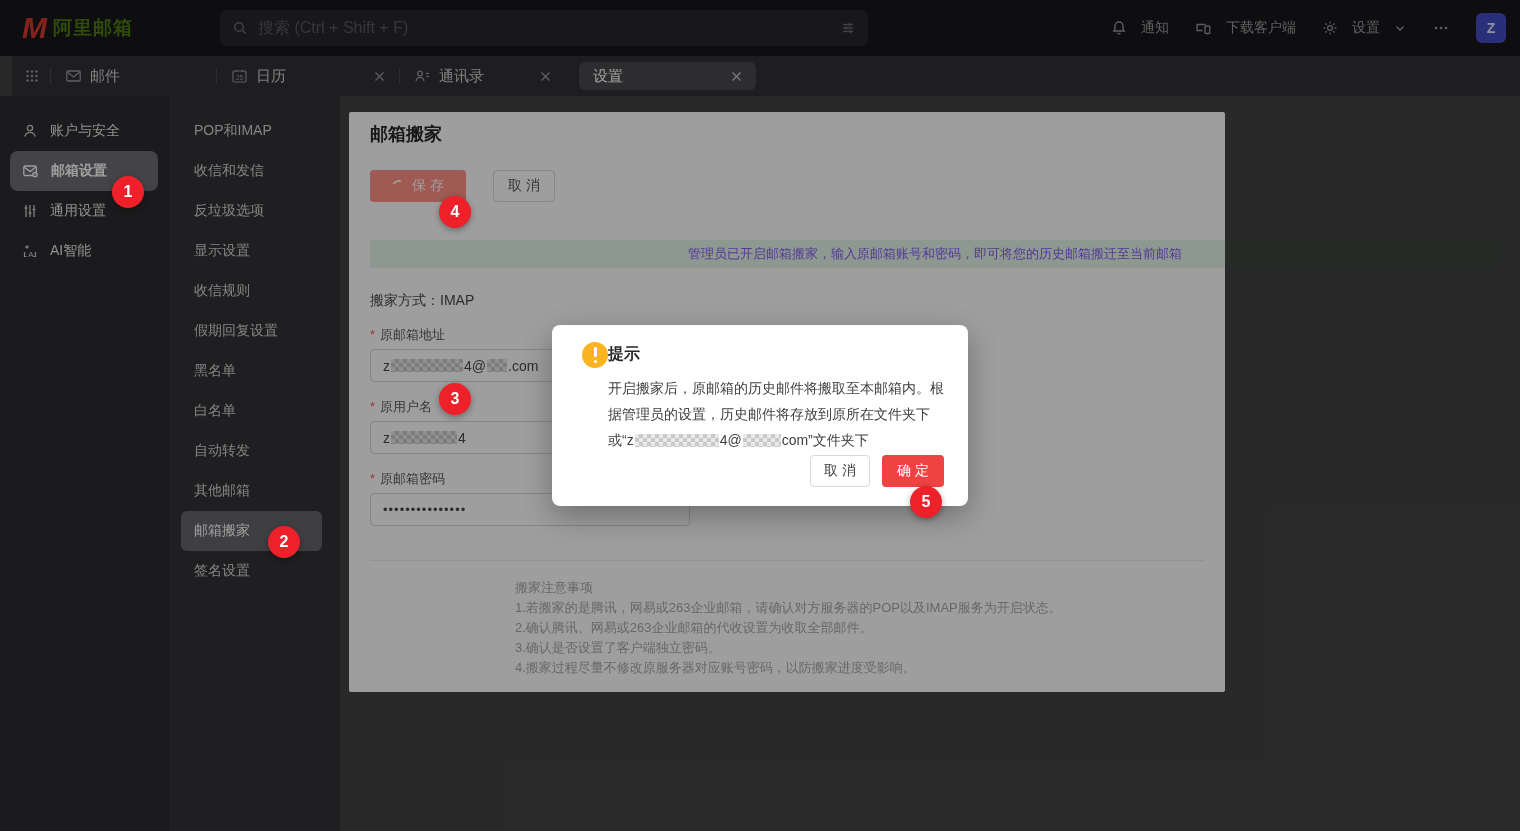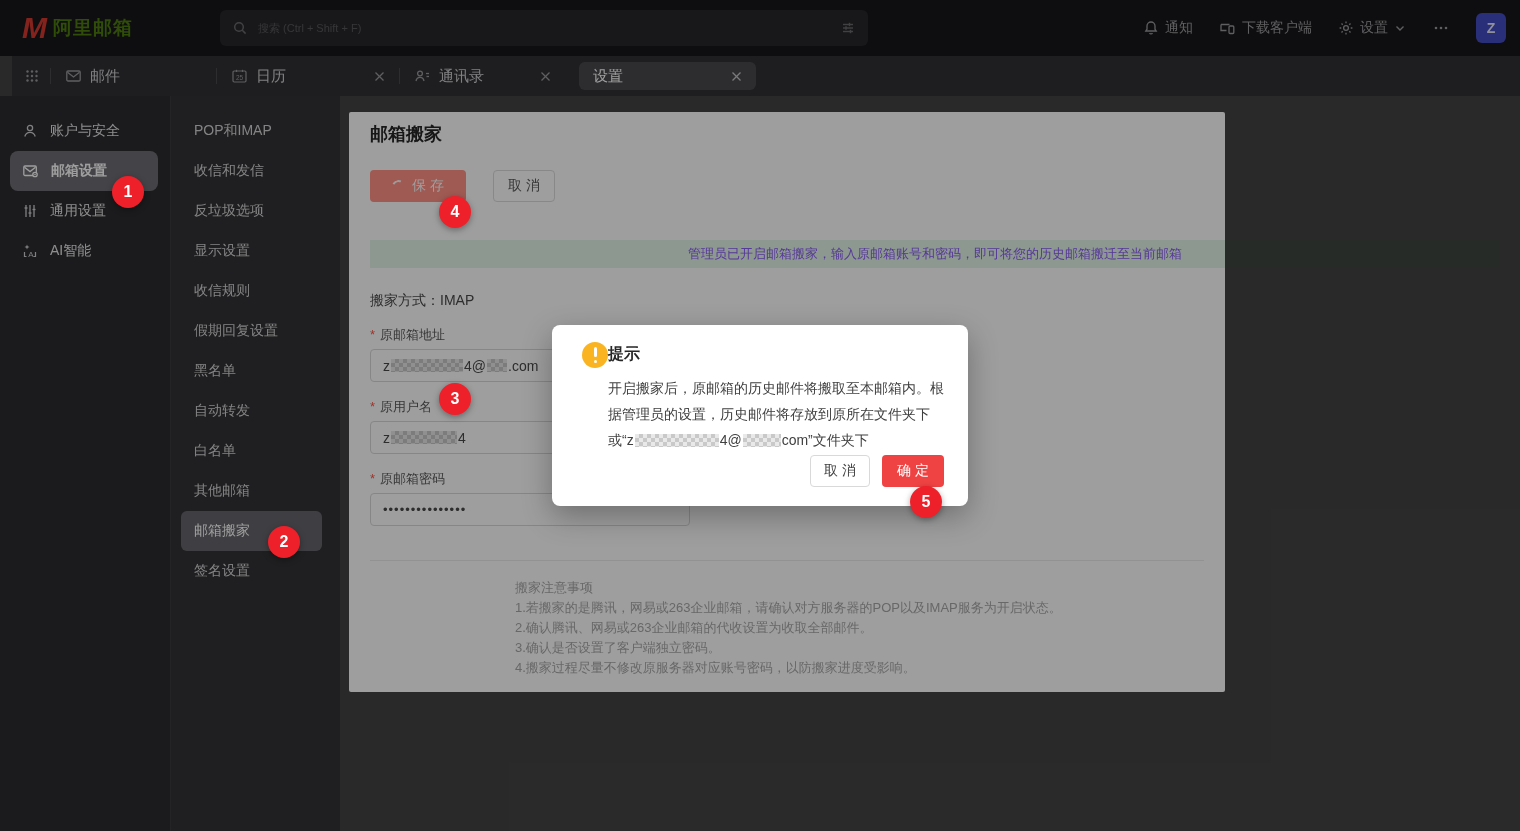--- a/index.html
+++ b/index.html
@@ -7,24 +7,24 @@
   body { font-family:"Liberation Sans","DejaVu Sans",sans-serif; background:#434345; }
   .app { position:relative; width:1520px; height:831px; overflow:hidden; }
 
   
   .topbar { position:absolute; left:0; top:0; width:1520px; height:56px; background:#17171a; display:flex; align-items:center; }
   .logo { display:flex; align-items:center; margin-left:22px; width:180px; }
   .logo-m { font-size:30px; font-weight:900; color:#d6392f; font-style:italic; letter-spacing:-2px; margin-right:8px; }
   .logo-text { font-size:19px; font-weight:700; color:#4d7c0f; letter-spacing:1px; }
   .searchbox { position:absolute; left:220px; top:10px; width:648px; height:36px; background:#28282b; border-radius:6px; display:flex; align-items:center; padding:0 12px; }
   .searchbox svg { flex:0 0 auto; }
-  .search-input { flex:1; background:transparent; border:none; outline:none; color:#0ea5e9; font-size:11px; margin-left:10px; }
+  .search-input { flex:1; background:transparent; border:none; outline:none; color:#0ea5e9; font-size:16px; margin-left:10px; }
   .search-input::placeholder { color:#58585c; }
   .top-right { position:absolute; right:14px; top:0; height:56px; display:flex; align-items:center; gap:26px; color:#9a9a9e; font-size:14px; }
-  .top-item { display:flex; align-items:center; gap:6px; cursor:pointer; }
+  .top-item { display:flex; align-items:center; gap:14px; cursor:pointer; }
   .avatar { width:30px; height:30px; border-radius:6px; background:#434cc2; color:#e8e9fb; font-size:14px; font-weight:700; display:flex; align-items:center; justify-content:center; }
   .icon { display:inline-flex; align-items:center; justify-content:center; color:#9a9a9e; }
 
   
   .tabrow { position:absolute; left:12px; top:56px; width:1520px; height:40px; background:#313134; display:flex; align-items:center; color:#cfcfd2; font-size:15px; }
   .tr-sep { width:1px; height:16px; background:#4a4a4e; }
   .tab { display:flex; align-items:center; height:40px; }
   .tab .lbl { margin-left:8px; }
   .tab .x { margin-left:auto; margin-right:14px; }
   .x svg { display:block; }
@@ -285,24 +285,24 @@
     <div class="sub-item">
         <span>收信规则</span>
       </div>
     <div class="sub-item">
         <span>假期回复设置</span>
       </div>
     <div class="sub-item">
         <span>黑名单</span>
       </div>
     <div class="sub-item">
+        <span>白名单</span>
+      </div>
+    <div class="sub-item">
         <span>自动转发</span>
-      </div>
-    <div class="sub-item">
-        <span>白名单</span>
       </div>
     <div class="sub-item">
         <span>其他邮箱</span>
       </div>
     <div class="sub-item sel">
         <span>邮箱搬家</span>
       </div>
     <div class="sub-item">
         <span>签名设置</span>
       </div>

